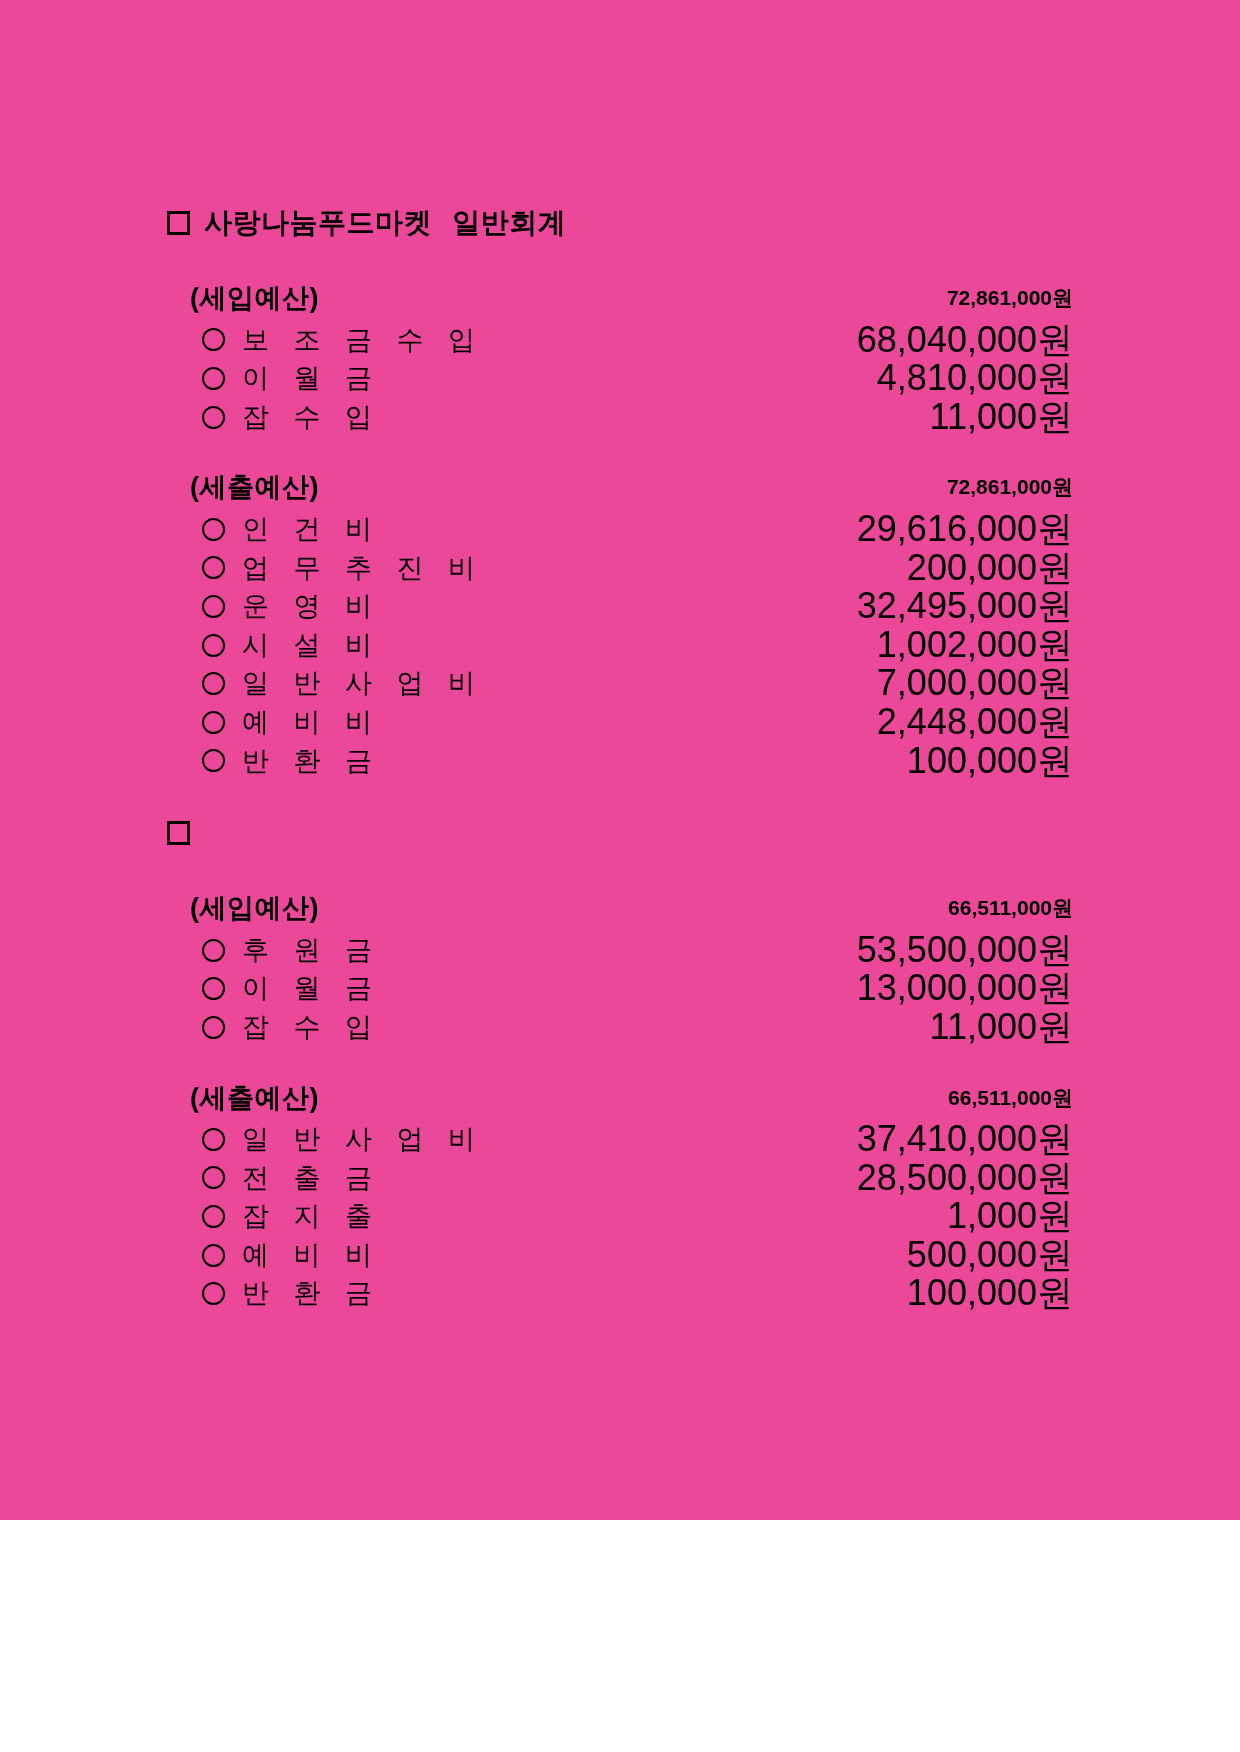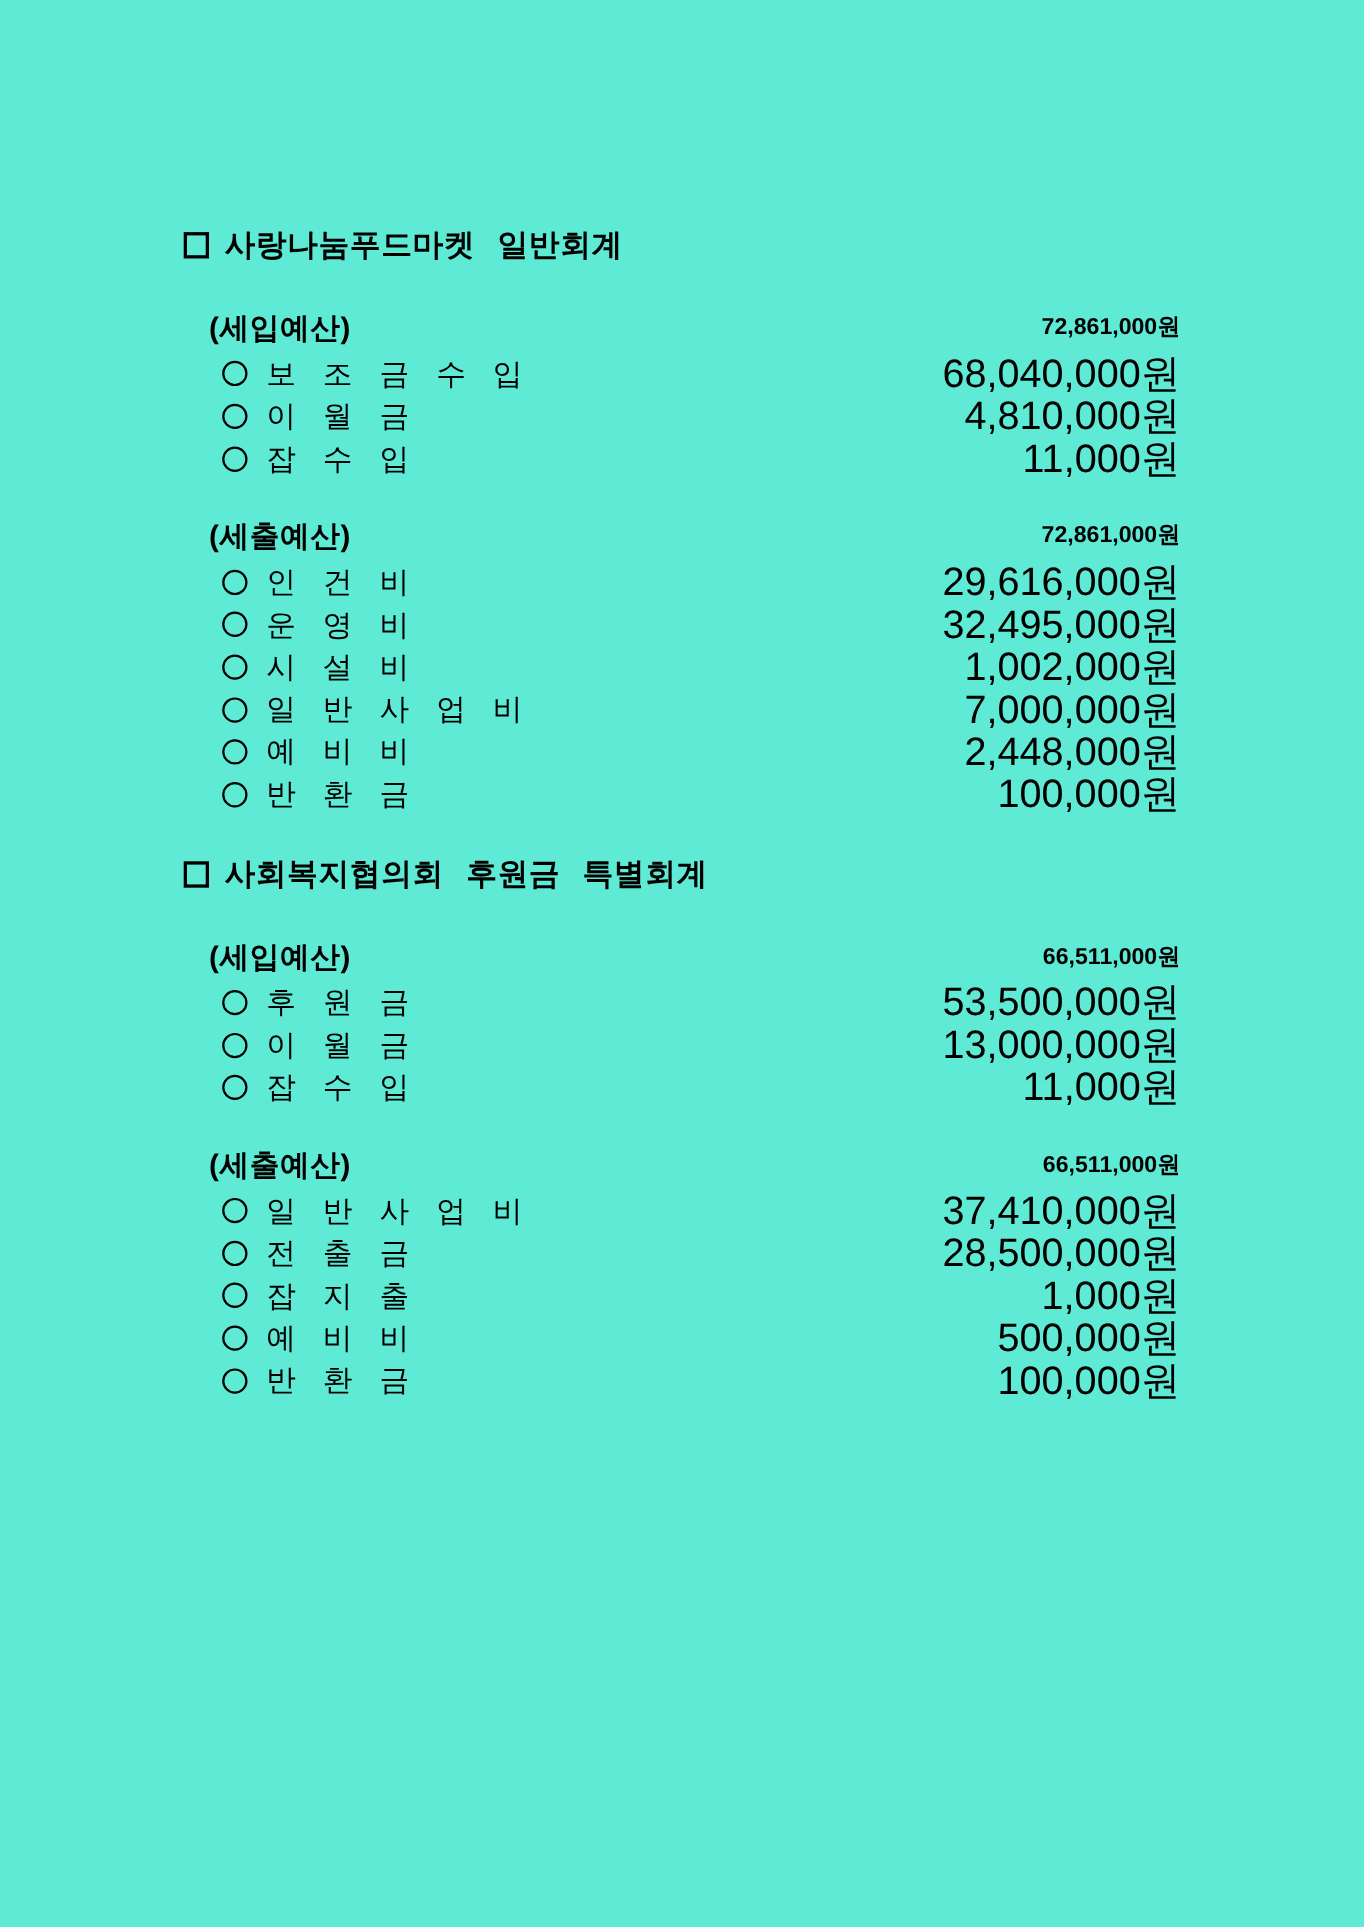--- a/index.html
+++ b/index.html
@@ -10,22 +10,22 @@
   body {
     width: 1240px;
     height: 1752px;
     font-family: "Liberation Sans", sans-serif;
     color: #000000;
     overflow: hidden;
   }
   .page {
     position: relative;
     width: 1240px;
-    height: 1752px;
-    background: #5eead4;
+    height: 1520px;
+    background: #ec4899;
   }
   .content {
     padding: 203px 167px 0 167px;
   }
   .account-section + .account-section {
     margin-top: 33px;
   }
   .section-title-row {
     display: flex;
     align-items: center;
@@ -139,20 +139,27 @@
   <div class="row item-row">
     <span class="item-label-wrap">
       <span class="circle-bullet"></span>
       <span class="item-label">인 건 비</span>
     </span>
     <span class="item-amount">29,616,000원</span>
   </div>
           <div class="row item-row">
     <span class="item-label-wrap">
       <span class="circle-bullet"></span>
+      <span class="item-label">업 무 추 진 비</span>
+    </span>
+    <span class="item-amount">200,000원</span>
+  </div>
+          <div class="row item-row">
+    <span class="item-label-wrap">
+      <span class="circle-bullet"></span>
       <span class="item-label">운 영 비</span>
     </span>
     <span class="item-amount">32,495,000원</span>
   </div>
           <div class="row item-row">
     <span class="item-label-wrap">
       <span class="circle-bullet"></span>
       <span class="item-label">시 설 비</span>
     </span>
     <span class="item-amount">1,002,000원</span>
@@ -176,21 +183,20 @@
       <span class="circle-bullet"></span>
       <span class="item-label">반 환 금</span>
     </span>
     <span class="item-amount">100,000원</span>
   </div>
         </div>
       </section>
       <section class="account-section">
     <h2 class="section-title-row">
       <span class="square-bullet"></span>
-      <span class="section-title">사회복지협의회 후원금 특별회계</span>
     </h2>
   <div class="subsection">
     <div class="row header-row">
       <span class="sub-label">(세입예산)</span>
       <span class="sub-total">66,511,000원</span>
     </div>
   <div class="row item-row">
     <span class="item-label-wrap">
       <span class="circle-bullet"></span>
       <span class="item-label">후 원 금</span>

